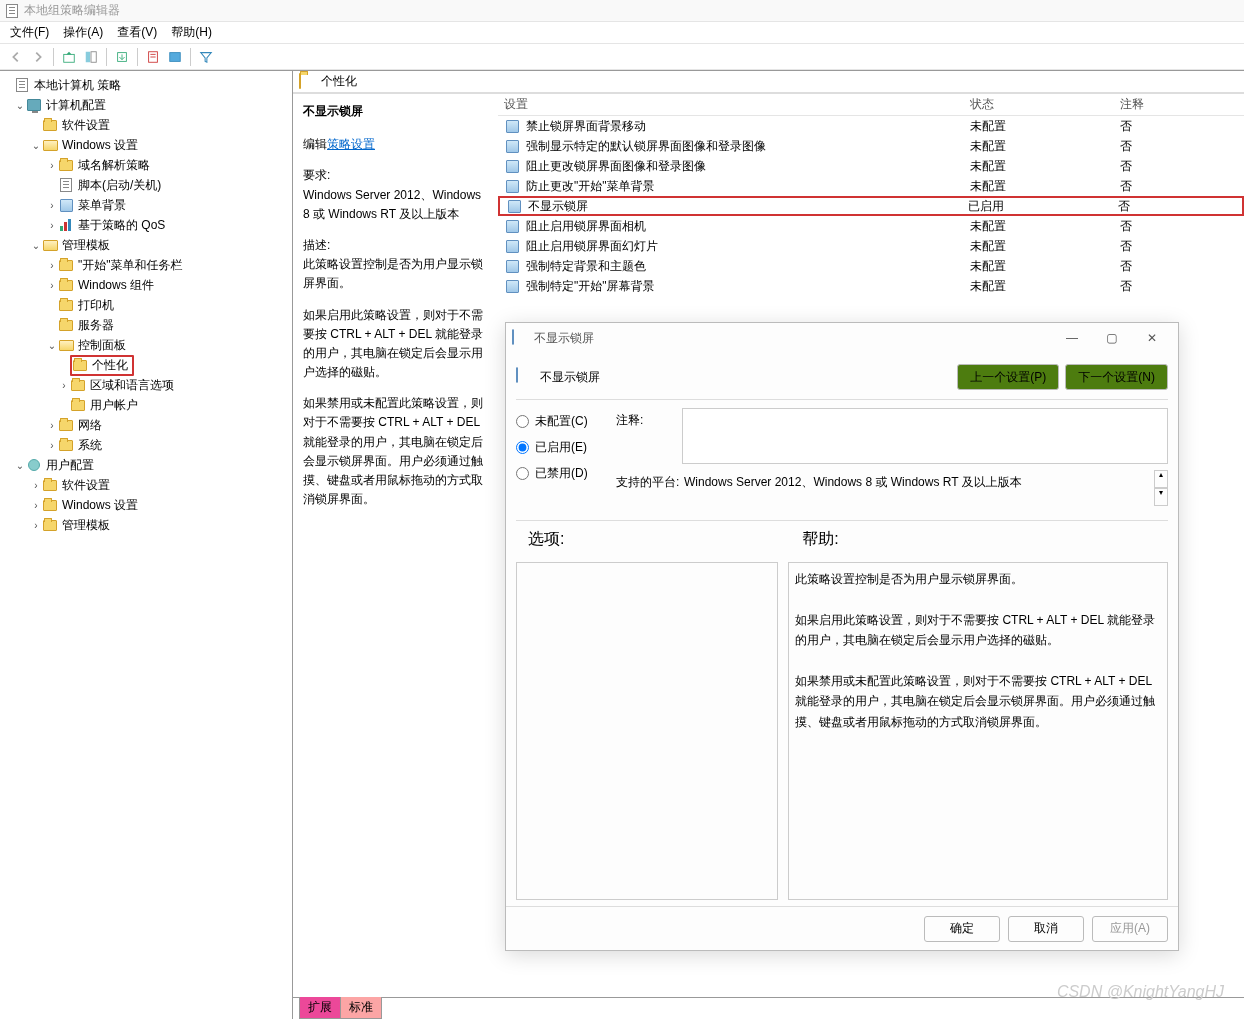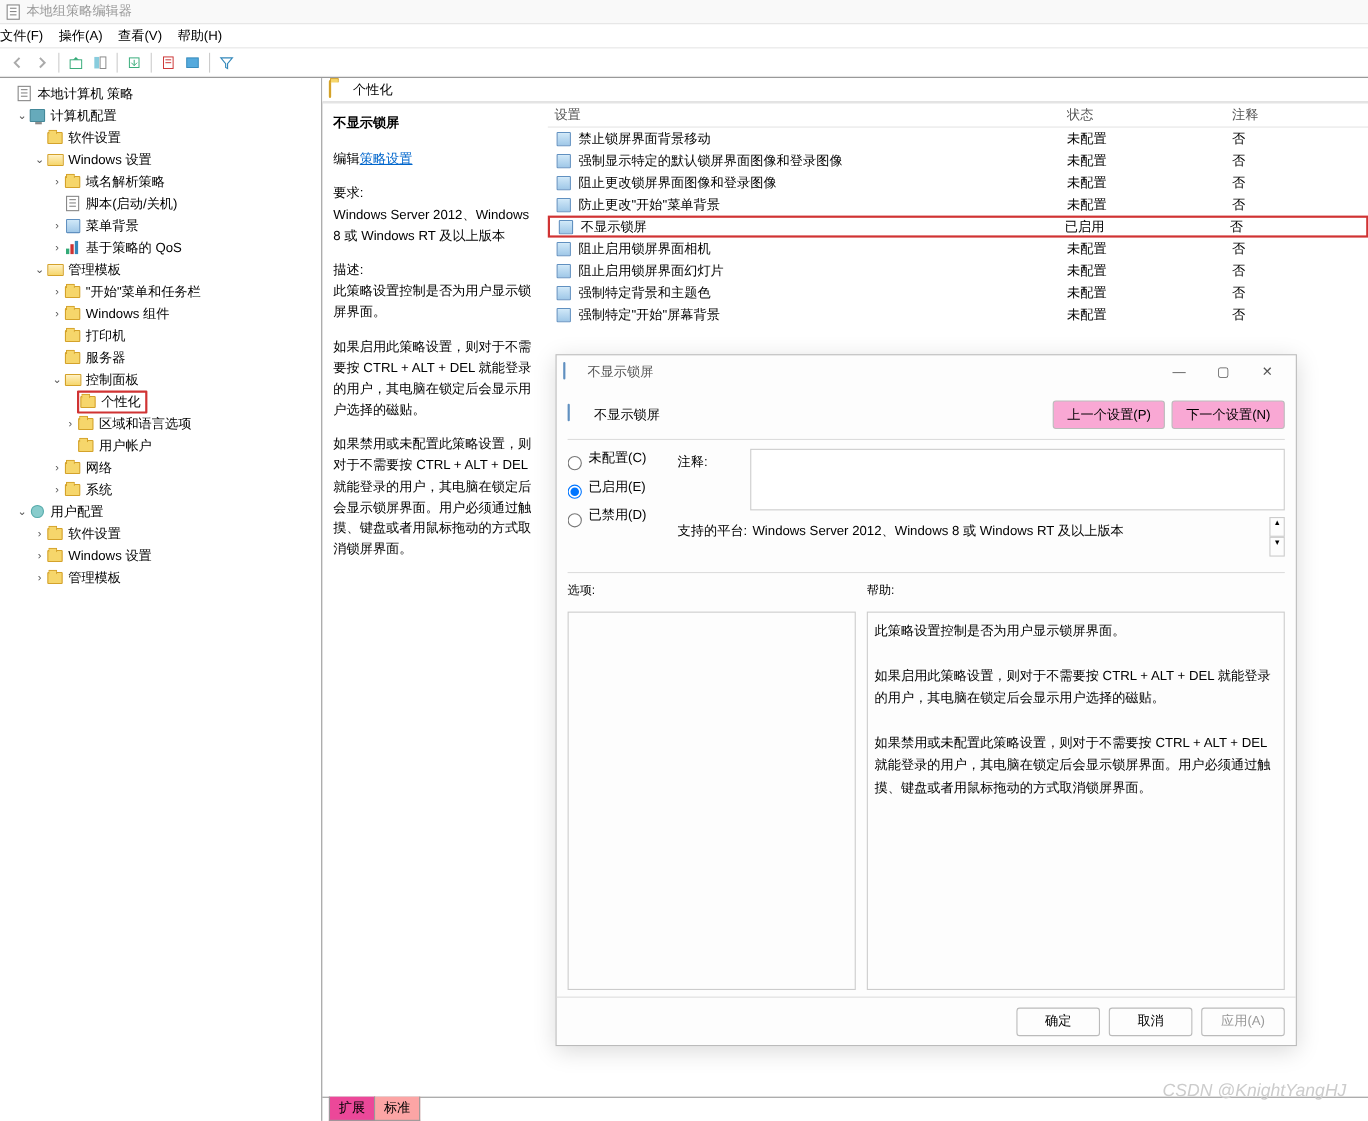--- a/index.html
+++ b/index.html
@@ -2,21 +2,21 @@
 <html><head>
 <meta charset="utf-8">
 <style>
 * { box-sizing: border-box; margin: 0; padding: 0; font-family: "Microsoft YaHei", "Segoe UI", sans-serif; }
 body { background: #fff; font-size: 12px; color: #000; width: 1244px; height: 1019px; overflow: hidden; position: relative; }
 
 .title-bar { height: 22px; background: #f9f9f9; display: flex; align-items: center; padding-left: 4px; border-bottom: 1px solid #e5e5e5; }
 .title-bar .icon { width: 16px; height: 16px; margin-right: 4px; display: inline-flex; align-items: center; justify-content: center; }
 .title-bar .title { color: #999; font-size: 12px; }
 
-.menu-bar { height: 22px; display: flex; align-items: center; gap: 14px; border-bottom: 1px solid #e5e5e5; }
+.menu-bar { height: 22px; display: flex; align-items: center; padding-left: 10px; gap: 14px; border-bottom: 1px solid #e5e5e5; }
 .menu-bar span { font-size: 12px; cursor: default; }
 
 .toolbar { height: 26px; display: flex; align-items: center; padding-left: 6px; gap: 2px; border-bottom: 1px solid #e5e5e5; }
 .toolbar .tb-sep { width: 1px; height: 18px; background: #ccc; margin: 0 3px; }
 .toolbar .tb-btn { width: 20px; height: 20px; display: flex; align-items: center; justify-content: center; border-radius: 2px; }
 .toolbar svg { width: 14px; height: 14px; }
 
 .main-area { display: flex; height: calc(100% - 70px); border-top: 1px solid #999; }
 .tree-panel { width: 293px; border-right: 1px solid #999; overflow: auto; padding-top: 4px; background: #fff; }
 .tree-node { display: flex; align-items: center; height: 20px; padding-left: 4px; white-space: nowrap; }
@@ -54,38 +54,38 @@
 
 .dialog { position: absolute; left: 505px; top: 322px; width: 674px; height: 629px; background: #fdfdfd; border: 1px solid #bbb; box-shadow: 0 4px 20px rgba(0,0,0,0.15); display: flex; flex-direction: column; }
 .dlg-titlebar { height: 30px; display: flex; align-items: center; padding: 0 6px; }
 .dlg-titlebar .dlg-icon { width: 16px; height: 16px; margin-right: 6px; }
 .dlg-titlebar .dlg-title { flex: 1; font-size: 12px; color: #555; }
 .dlg-titlebar .dlg-btn { width: 40px; height: 28px; display: flex; align-items: center; justify-content: center; color: #555; }
 .dlg-content { flex: 1; padding: 6px 10px; display: flex; flex-direction: column; }
 .dlg-row1 { display: flex; align-items: center; height: 36px; }
 .dlg-row1 .dlg-icon2 { width: 18px; height: 18px; margin-right: 6px; }
 .dlg-row1 .dlg-name { flex: 1; font-size: 12px; }
-.dlg-row1 button { height: 26px; padding: 0 12px; font-size: 12px; background: #f9a8d4; border: 1px solid #bbb; border-radius: 3px; margin-left: 6px; cursor: pointer; }
+.dlg-row1 button { height: 26px; padding: 0 12px; font-size: 12px; background: #4d7c0f; border: 1px solid #bbb; border-radius: 3px; margin-left: 6px; cursor: pointer; }
 .dlg-sep { border-top: 1px solid #ddd; margin: 4px 0 8px 0; }
 
 .dlg-config { display: flex; }
 .dlg-radios { width: 100px; }
-.dlg-radio { display: flex; height: 26px; font-size: 12px; }
+.dlg-radio { display: flex; align-items: center; height: 26px; font-size: 12px; }
 .dlg-radio input { margin-right: 6px; }
 .dlg-right { flex: 1; }
 .dlg-field { display: flex; margin-bottom: 6px; }
 .dlg-field-label { width: 66px; font-size: 12px; padding-top: 4px; }
 .dlg-field textarea { flex: 1; height: 56px; border: 1px solid #ccc; resize: none; font-size: 12px; padding: 2px; font-family: inherit; }
 .dlg-field .platform-box { flex: 1; height: 40px; border: none; font-size: 12px; padding: 4px 16px 4px 2px; position: relative; }
 .dlg-field .spinner { position: absolute; right: 0; top: 0; width: 14px; height: 36px; display: flex; flex-direction: column; }
 .dlg-field .spinner div { flex:1; border: 1px solid #ccc; font-size: 8px; text-align: center; line-height: 8px; }
 
 .dlg-lower { flex: 1; display: flex; gap: 10px; margin-top: 6px; }
 .dlg-lower-col { flex: 1; display: flex; flex-direction: column; }
-.dlg-lower-label { font-size: 11px; margin-bottom: 6px; }
+.dlg-lower-label { font-size: 16px; margin-bottom: 6px; margin-left: 12px; }
 .dlg-lower-box { flex: 1; border: 1px solid #ccc; padding: 6px; font-size: 12px; line-height: 1.7; overflow: auto; }
 
 .dlg-footer { height: 44px; display: flex; align-items: center; justify-content: flex-end; padding: 0 10px; gap: 8px; border-top: 1px solid #ddd; }
 .dlg-footer button { height: 26px; width: 76px; font-size: 12px; background: #fdfdfd; border: 1px solid #bbb; border-radius: 3px; cursor: pointer; }
 .dlg-footer button.disabled { color: #999; }
 
 .watermark { position: absolute; right: 20px; bottom: 18px; color: #ccc; font-size: 16px; font-style: italic; pointer-events: none; }
 
 
 .folder-icon { width: 14px; height: 11px; background: #f6d66b; border: 1px solid #d4a22a; border-radius: 1px; position: relative; }

